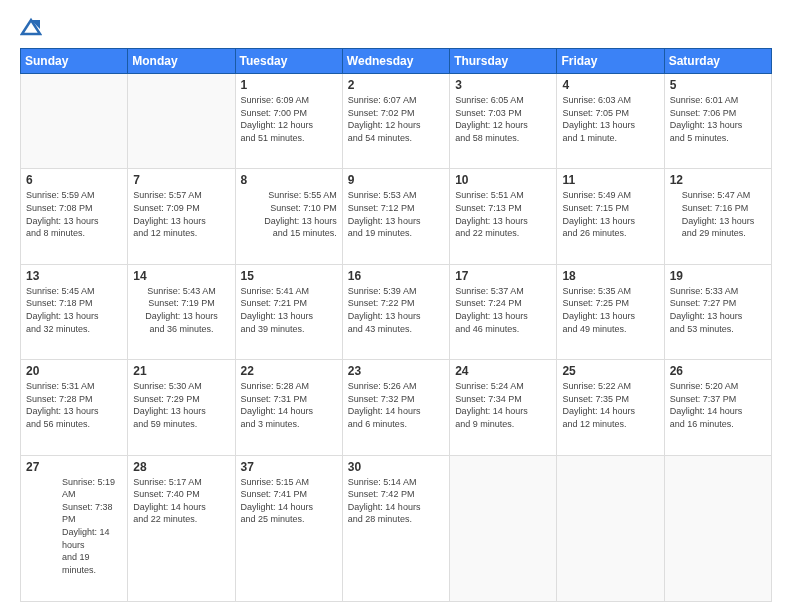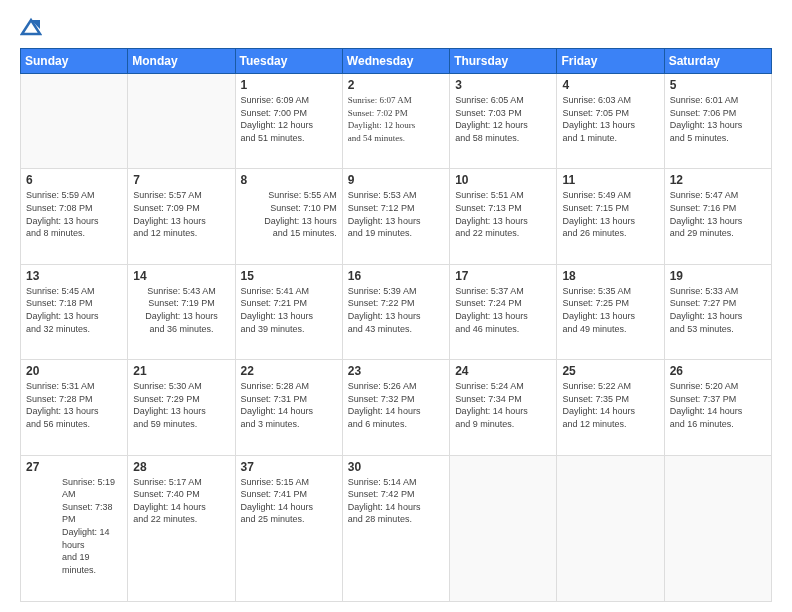--- a/index.html
+++ b/index.html
@@ -139,21 +139,21 @@
           <td class="empty"></td>
           <td>
             <div class="day-number">1</div>
             <div class="day-info" style="white-space: pre-line;">Sunrise: 6:09 AM
 Sunset: 7:00 PM
 Daylight: 12 hours
 and 51 minutes.</div>
           </td>
           <td>
             <div class="day-number">2</div>
-            <div class="day-info" style="white-space: pre-line; font-family: Liberation Serif, serif;">Sunrise: 6:07 AM
+            <div class="day-info" style="white-space: pre-line;">Sunrise: 6:07 AM
 Sunset: 7:02 PM
 Daylight: 12 hours
 and 54 minutes.</div>
           </td>
           <td>
             <div class="day-number">3</div>
             <div class="day-info" style="white-space: pre-line;">Sunrise: 6:05 AM
 Sunset: 7:03 PM
 Daylight: 12 hours
 and 58 minutes.</div>
@@ -211,21 +211,21 @@
           </td>
           <td>
             <div class="day-number">11</div>
             <div class="day-info" style="white-space: pre-line;">Sunrise: 5:49 AM
 Sunset: 7:15 PM
 Daylight: 13 hours
 and 26 minutes.</div>
           </td>
           <td>
             <div class="day-number">12</div>
-            <div class="day-info" style="white-space: pre-line;">Sunrise: 5:47 AM
+            <div class="day-info" style="white-space: pre-line; margin-left: 12px;">Sunrise: 5:47 AM
 Sunset: 7:16 PM
 Daylight: 13 hours
 and 29 minutes.</div>
           </td>
         </tr>
         <tr class="week-row">
           <td>
             <div class="day-number">13</div>
             <div class="day-info" style="white-space: pre-line;">Sunrise: 5:45 AM
 Sunset: 7:18 PM

